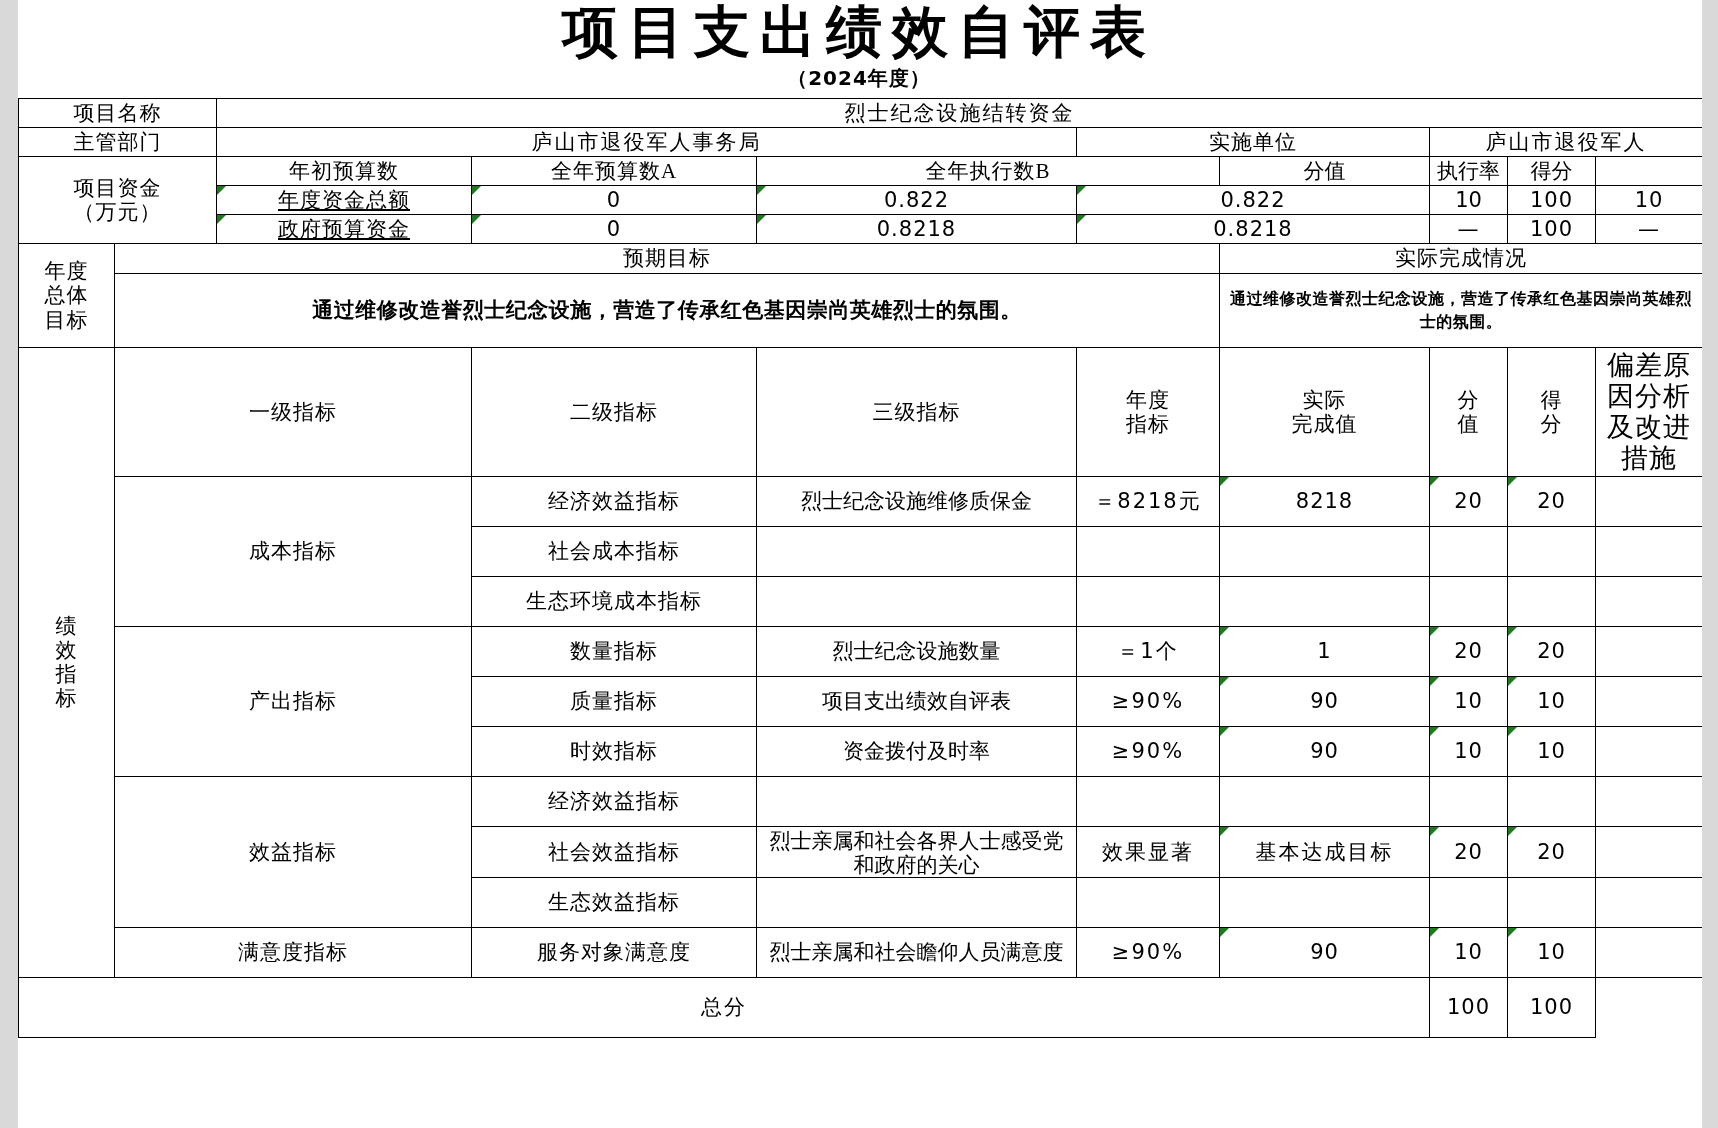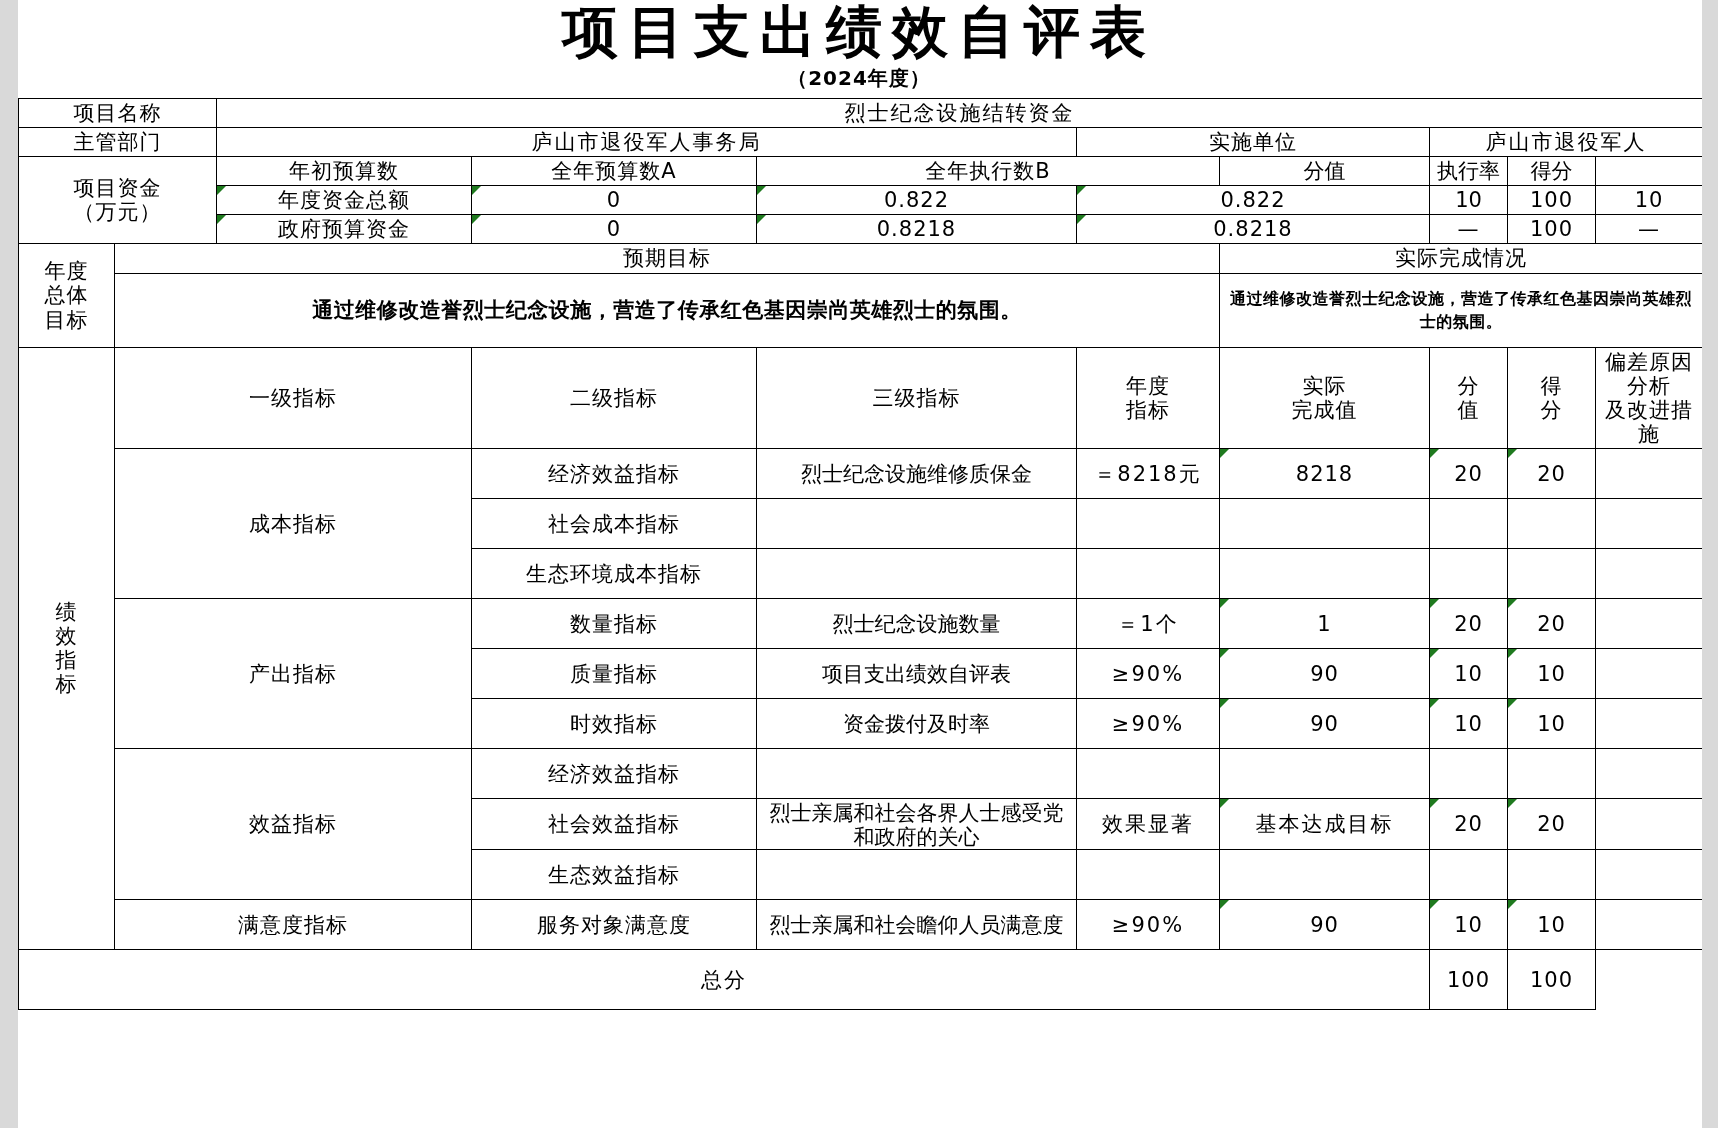--- a/index.html
+++ b/index.html
@@ -59,20 +59,21 @@
     border-top: 9px solid #1f7a1f;
     border-right: 9px solid transparent;
   }
   .big {
     font-size: 27px;
     letter-spacing: 2px;
   }
   .hdr {
     font-size: 24px;
     letter-spacing: 1px;
+    font-family: Liberation Serif, serif;
   }
   .num {
     font-size: 25px;
     letter-spacing: 1px;
     font-family: "DejaVu Sans", "Liberation Sans", sans-serif;
   }
   .numsm {
     font-size: 20px;
   }
   .vert {
@@ -98,20 +99,21 @@
   .clip {
     max-height: 46px;
     overflow: hidden;
     display: block;
   }
   .indent {
     text-align: left;
     padding-left: 22px;
     font-size: 24px;
     letter-spacing: 1px;
+    text-decoration: underline;
   }
   .grayline {
     position: absolute;
     background: #d9d9d9;
   }
 </style>
 </head>
 <body>
 
 <div class="page">
@@ -214,21 +216,21 @@
         <div>完成值</div>
       </td>
       <td class="hdr">
         <div>分</div>
         <div>值</div>
       </td>
       <td class="hdr">
         <div>得</div>
         <div>分</div>
       </td>
-      <td class="hdr" style="font-size:21px">
+      <td class="hdr" style="font-size:27px">
         <div>偏差原因分析</div>
         <div>及改进措施</div>
       </td>
     </tr>
 
     <tr style="height:50px">
       <td colspan="2" rowspan="3" class="hdr">成本指标</td>
       <td class="hdr">经济效益指标</td>
       <td class="left">
             <span class="clip">烈士纪念设施维修质保金</span>

